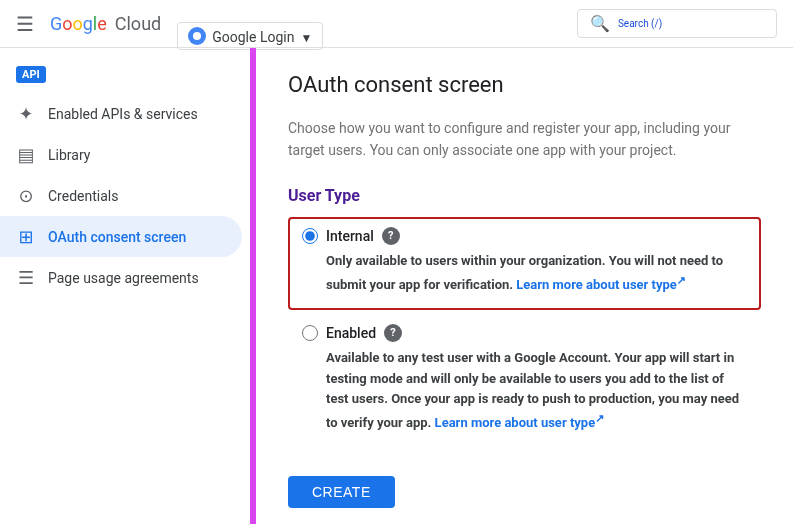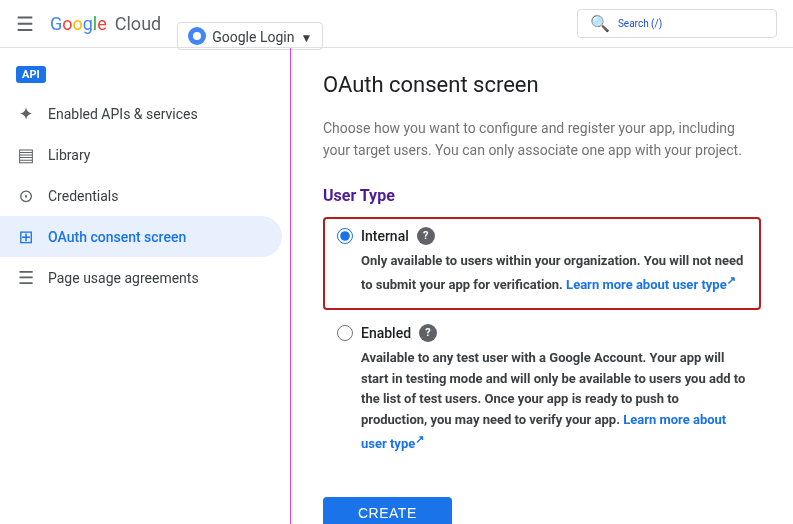--- a/index.html
+++ b/index.html
@@ -37,21 +37,21 @@
       border: 1px solid #dadce0; border-radius: 4px;
       padding: 4px 12px; gap: 8px; width: 200px;
     }
     .search-icon { color: #5f6368; font-size: 16px; }
     .search-text { color: #1d4ed8; font-size: 10px; }
 
     
     .main-layout { display: flex; height: calc(524px - 48px); }
 
     
-    .sidebar { width: 291px; border-right: 1px solid #d946ef; padding-top: 8px; flex-shrink: 0; }
+    .sidebar { width: 256px; border-right: 6px solid #d946ef; padding-top: 8px; flex-shrink: 0; }
     .sidebar-api-header {
       display: flex; align-items: center; gap: 12px;
       padding: 10px 16px; font-size: 15px; font-weight: 500; color: #202124;
     }
     .api-badge {
       background: #1a73e8; color: #fff; font-size: 11px; font-weight: 700;
       padding: 2px 6px; border-radius: 3px;
     }
     .sidebar-item {
       display: flex; align-items: center; gap: 12px;
@@ -100,21 +100,21 @@
     }
     .learn-more-link {
       color: #1a73e8; text-decoration: none; cursor: pointer;
       font-size: 13px;
     }
     .external-icon { font-size: 11px; vertical-align: super; }
 
     .create-btn {
       background: #1a73e8; color: #fff;
       border: none; border-radius: 4px;
-      padding: 8px 35px; font-size: 14px; font-weight: 500;
+      padding: 8px 24px; font-size: 14px; font-weight: 500;
       cursor: pointer; letter-spacing: 0.5px;
       margin-top: 24px;
     }
 
     .chevron-icon { font-size: 12px; }
   </style>
 </head>
 <body>
 
 <div class="topbar">

